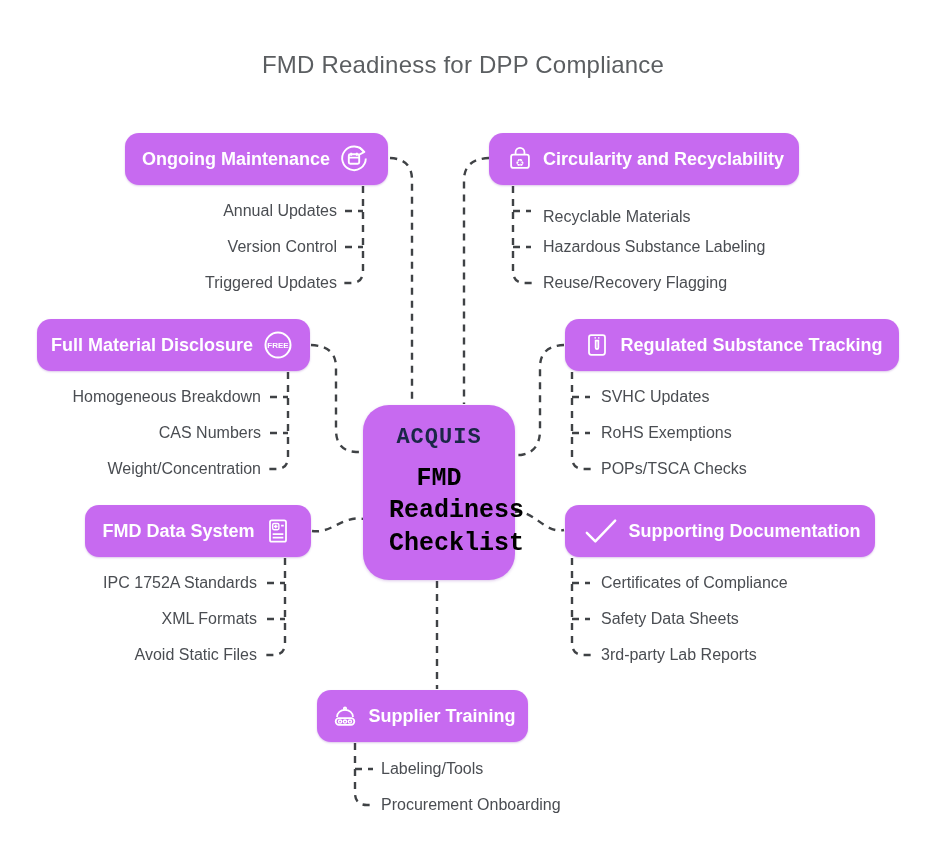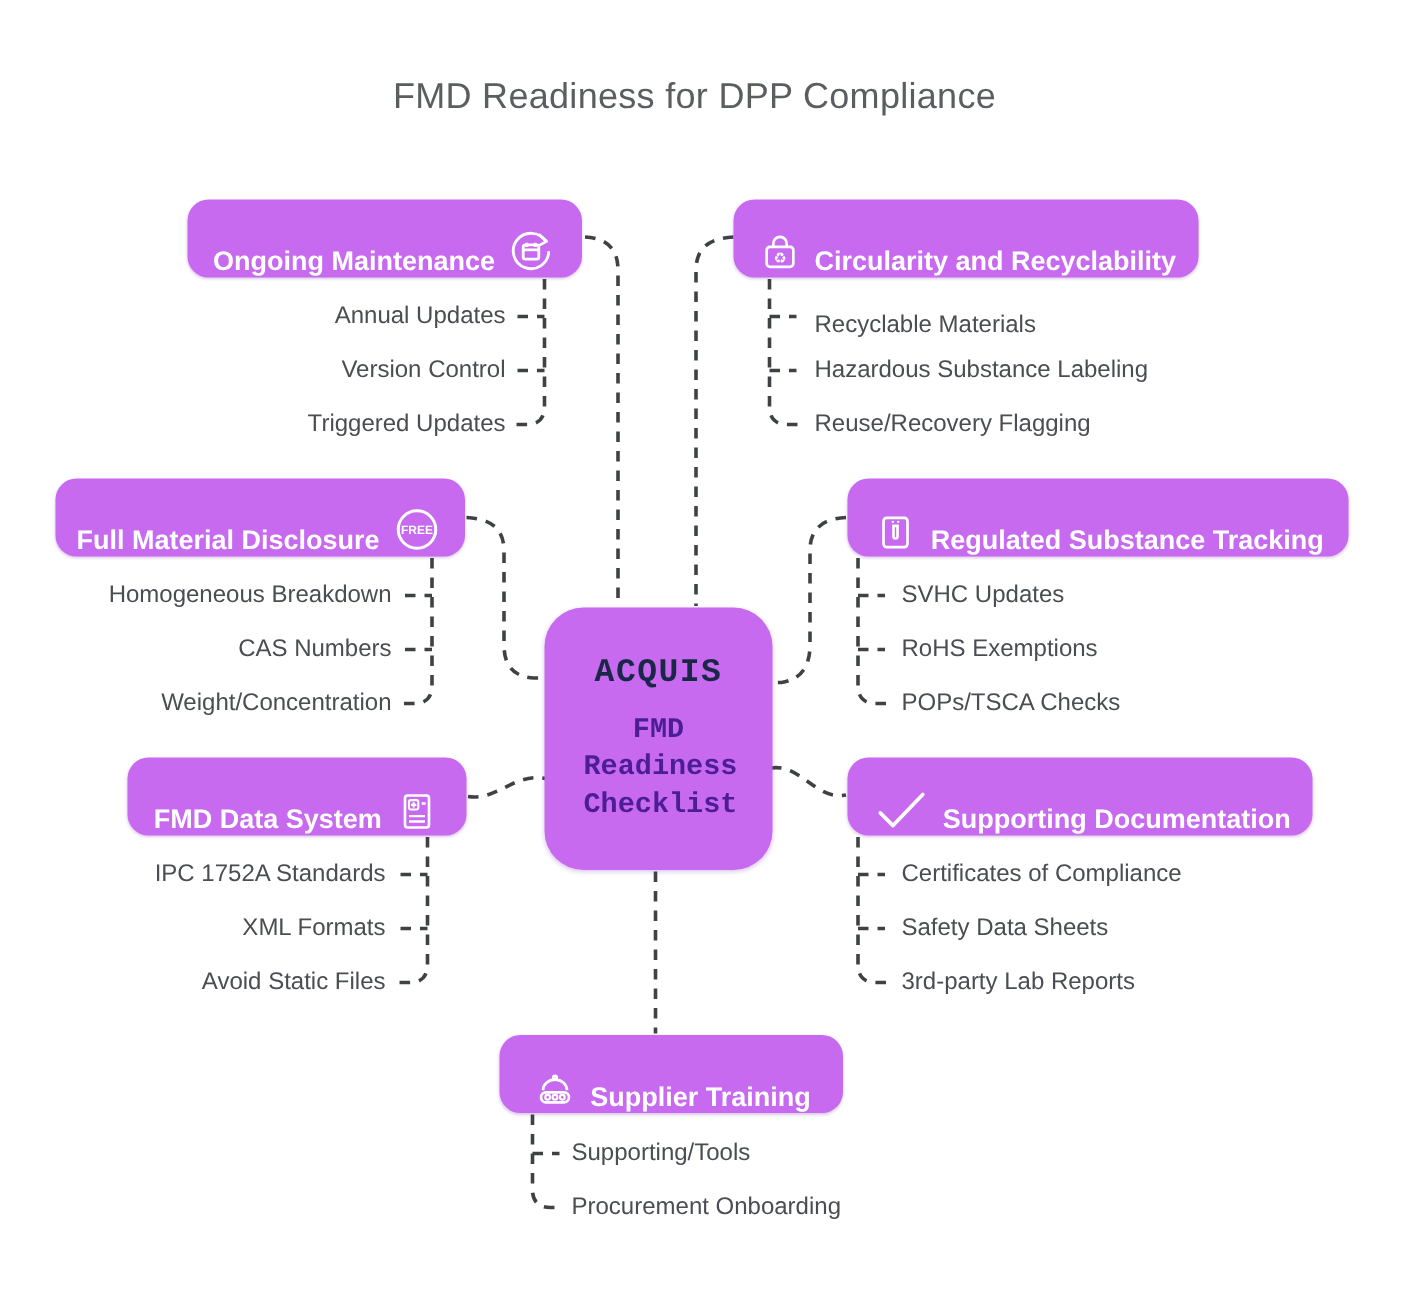--- a/index.html
+++ b/index.html
@@ -12,34 +12,34 @@
     font-family:"Liberation Sans",sans-serif;overflow:hidden;
   }
   .title{
     position:absolute;left:-12px;top:51px;width:950px;text-align:center;
     font-size:24px;color:var(--title);letter-spacing:.2px;
   }
   .wires{position:absolute;left:0;top:0;width:950px;height:864px;pointer-events:none;}
   .wires path{fill:none;stroke:var(--line);stroke-width:2.4;stroke-dasharray:7 6;}
   .node{
     position:absolute;height:52px;background:var(--node);border-radius:14px;
-    display:flex;align-items:flex-end;justify-content:center;gap:7px;
+    display:flex;align-items:center;justify-content:center;gap:7px;
     color:var(--node-text);font-size:18px;font-weight:600;white-space:nowrap;
     box-shadow:0 1px 2px rgba(120,40,170,.25);
   }
   .node .icon{display:flex;align-items:center;justify-content:center;flex:0 0 auto;}
   .center{
     position:absolute;left:363px;top:405px;width:152px;height:175px;
     background:var(--node);border-radius:26px;display:flex;flex-direction:column;
     align-items:center;justify-content:center;text-align:center;
     box-shadow:0 1px 3px rgba(120,40,170,.25);
     font-family:Liberation Mono, monospace;
   }
   .logo{font-size:22px;font-weight:800;letter-spacing:1px;color:var(--logo);margin-bottom:13px;}
-  .clabel{width:100px;color:#4c1d95;font-size:19px;font-weight:600;line-height:1.3;}
+  .clabel{width:100px;color:#000000;font-size:25px;font-weight:600;line-height:1.3;}
   .item{
     position:absolute;height:26px;line-height:26px;font-size:16px;color:var(--item);
     white-space:nowrap;
   }
   .item.r{text-align:right;}
 </style>
 </head>
 <body>
 
 <div class="canvas">
@@ -152,21 +152,21 @@
 
   <div class="node" style="left:565px;top:505px;width:310px">
     <span class="icon">
       <svg width="42" height="34" viewBox="0 0 44 36" fill="none" stroke="#fff" stroke-width="2.6" stroke-linecap="round" stroke-linejoin="round">
         <path d="M7 20 L16 29 L37 7"></path>
       </svg>
     </span>
     <span>Supporting Documentation</span>
   </div>
 
-  <div class="node" style="left:333px;top:690px;width:229px">
+  <div class="node" style="left:317px;top:690px;width:211px">
     <span class="icon">
       <svg width="32" height="32" viewBox="0 0 36 36" fill="none" stroke="#fff" stroke-width="2">
         <path d="M9 19 a9 8 0 0 1 18 0"></path>
         <circle cx="18" cy="9.5" r="1.3"></circle>
         <rect x="7.5" y="20.5" width="21" height="7.5" rx="3.75"></rect>
         <circle cx="12.5" cy="24.25" r="1.8" stroke-width="1.6"></circle>
         <circle cx="18" cy="24.25" r="1.8" stroke-width="1.6"></circle>
         <circle cx="23.5" cy="24.25" r="1.8" stroke-width="1.6"></circle>
       </svg>
     </span>
@@ -190,16 +190,16 @@
   <div class="item" style="top:456px;left:601px">POPs/TSCA Checks</div>
 
   <div class="item r" style="top:570px;right:693px">IPC 1752A Standards</div>
   <div class="item r" style="top:606px;right:693px">XML Formats</div>
   <div class="item r" style="top:642px;right:693px">Avoid Static Files</div>
 
   <div class="item" style="top:570px;left:601px">Certificates of Compliance</div>
   <div class="item" style="top:606px;left:601px">Safety Data Sheets</div>
   <div class="item" style="top:642px;left:601px">3rd-party Lab Reports</div>
 
-  <div class="item" style="top:756px;left:381px">Supporting/Tools</div>
+  <div class="item" style="top:756px;left:381px">Labeling/Tools</div>
   <div class="item" style="top:792px;left:381px">Procurement Onboarding</div>
 
 </div>
 
 </body></html>

